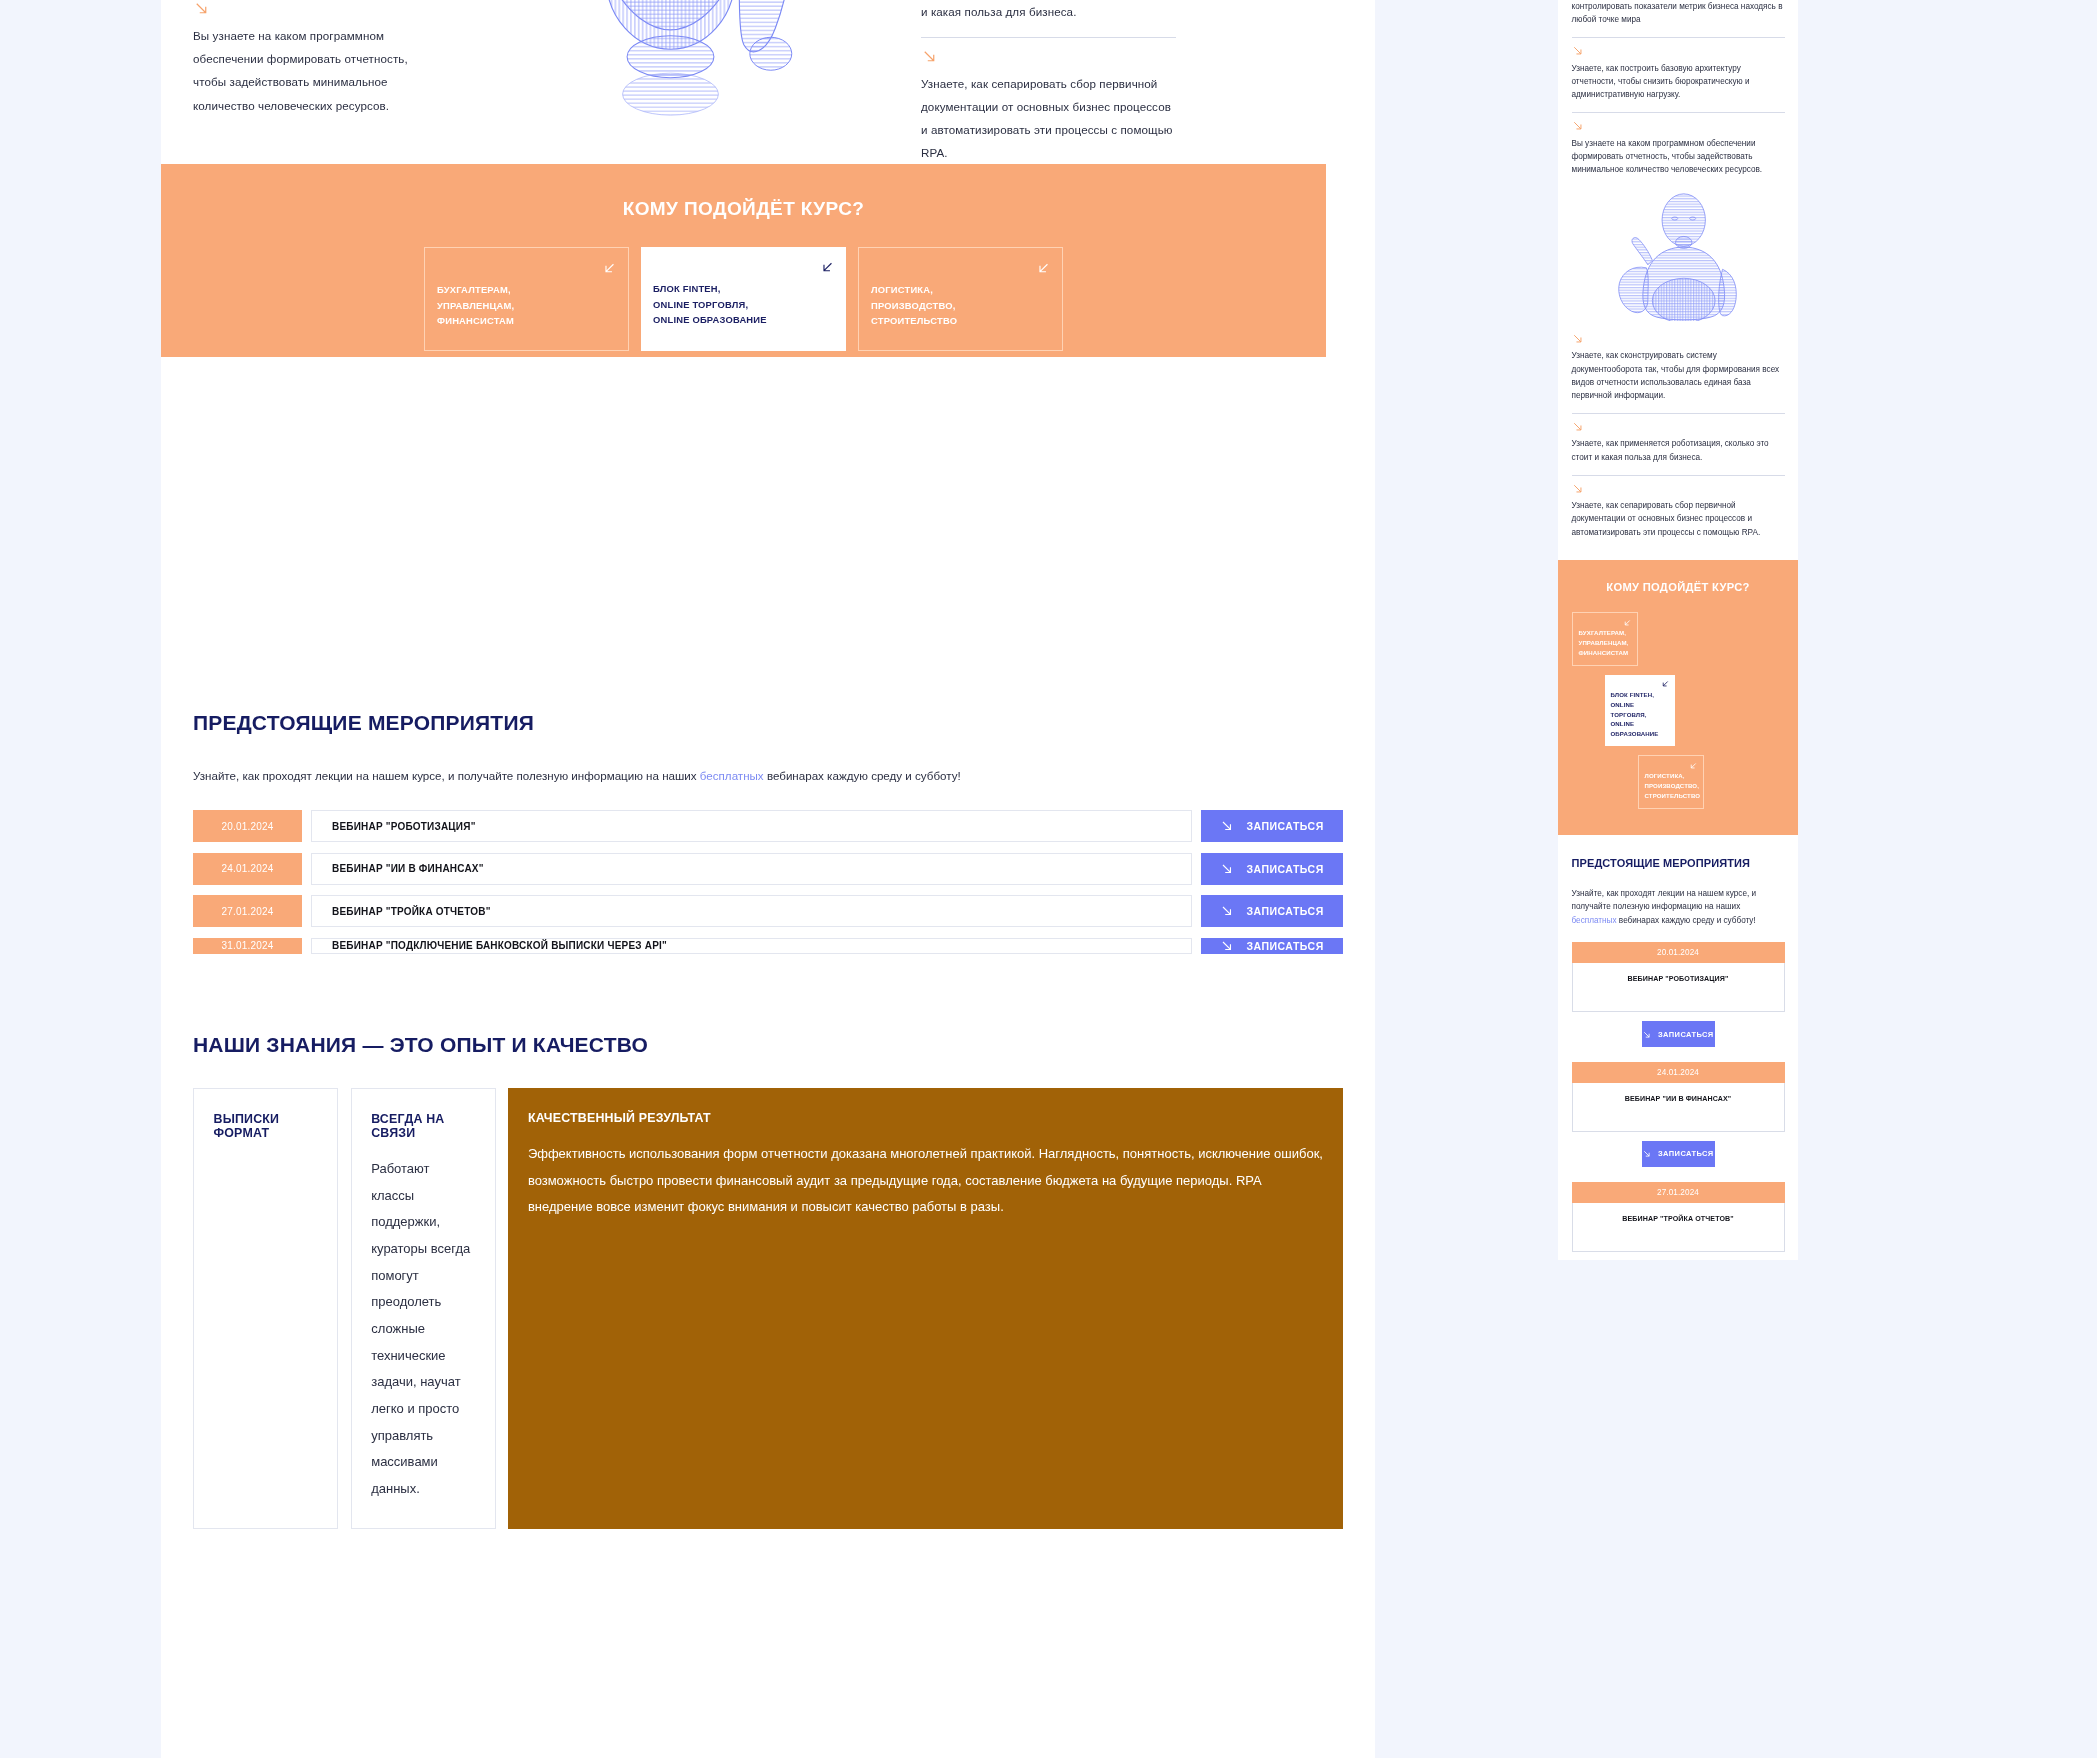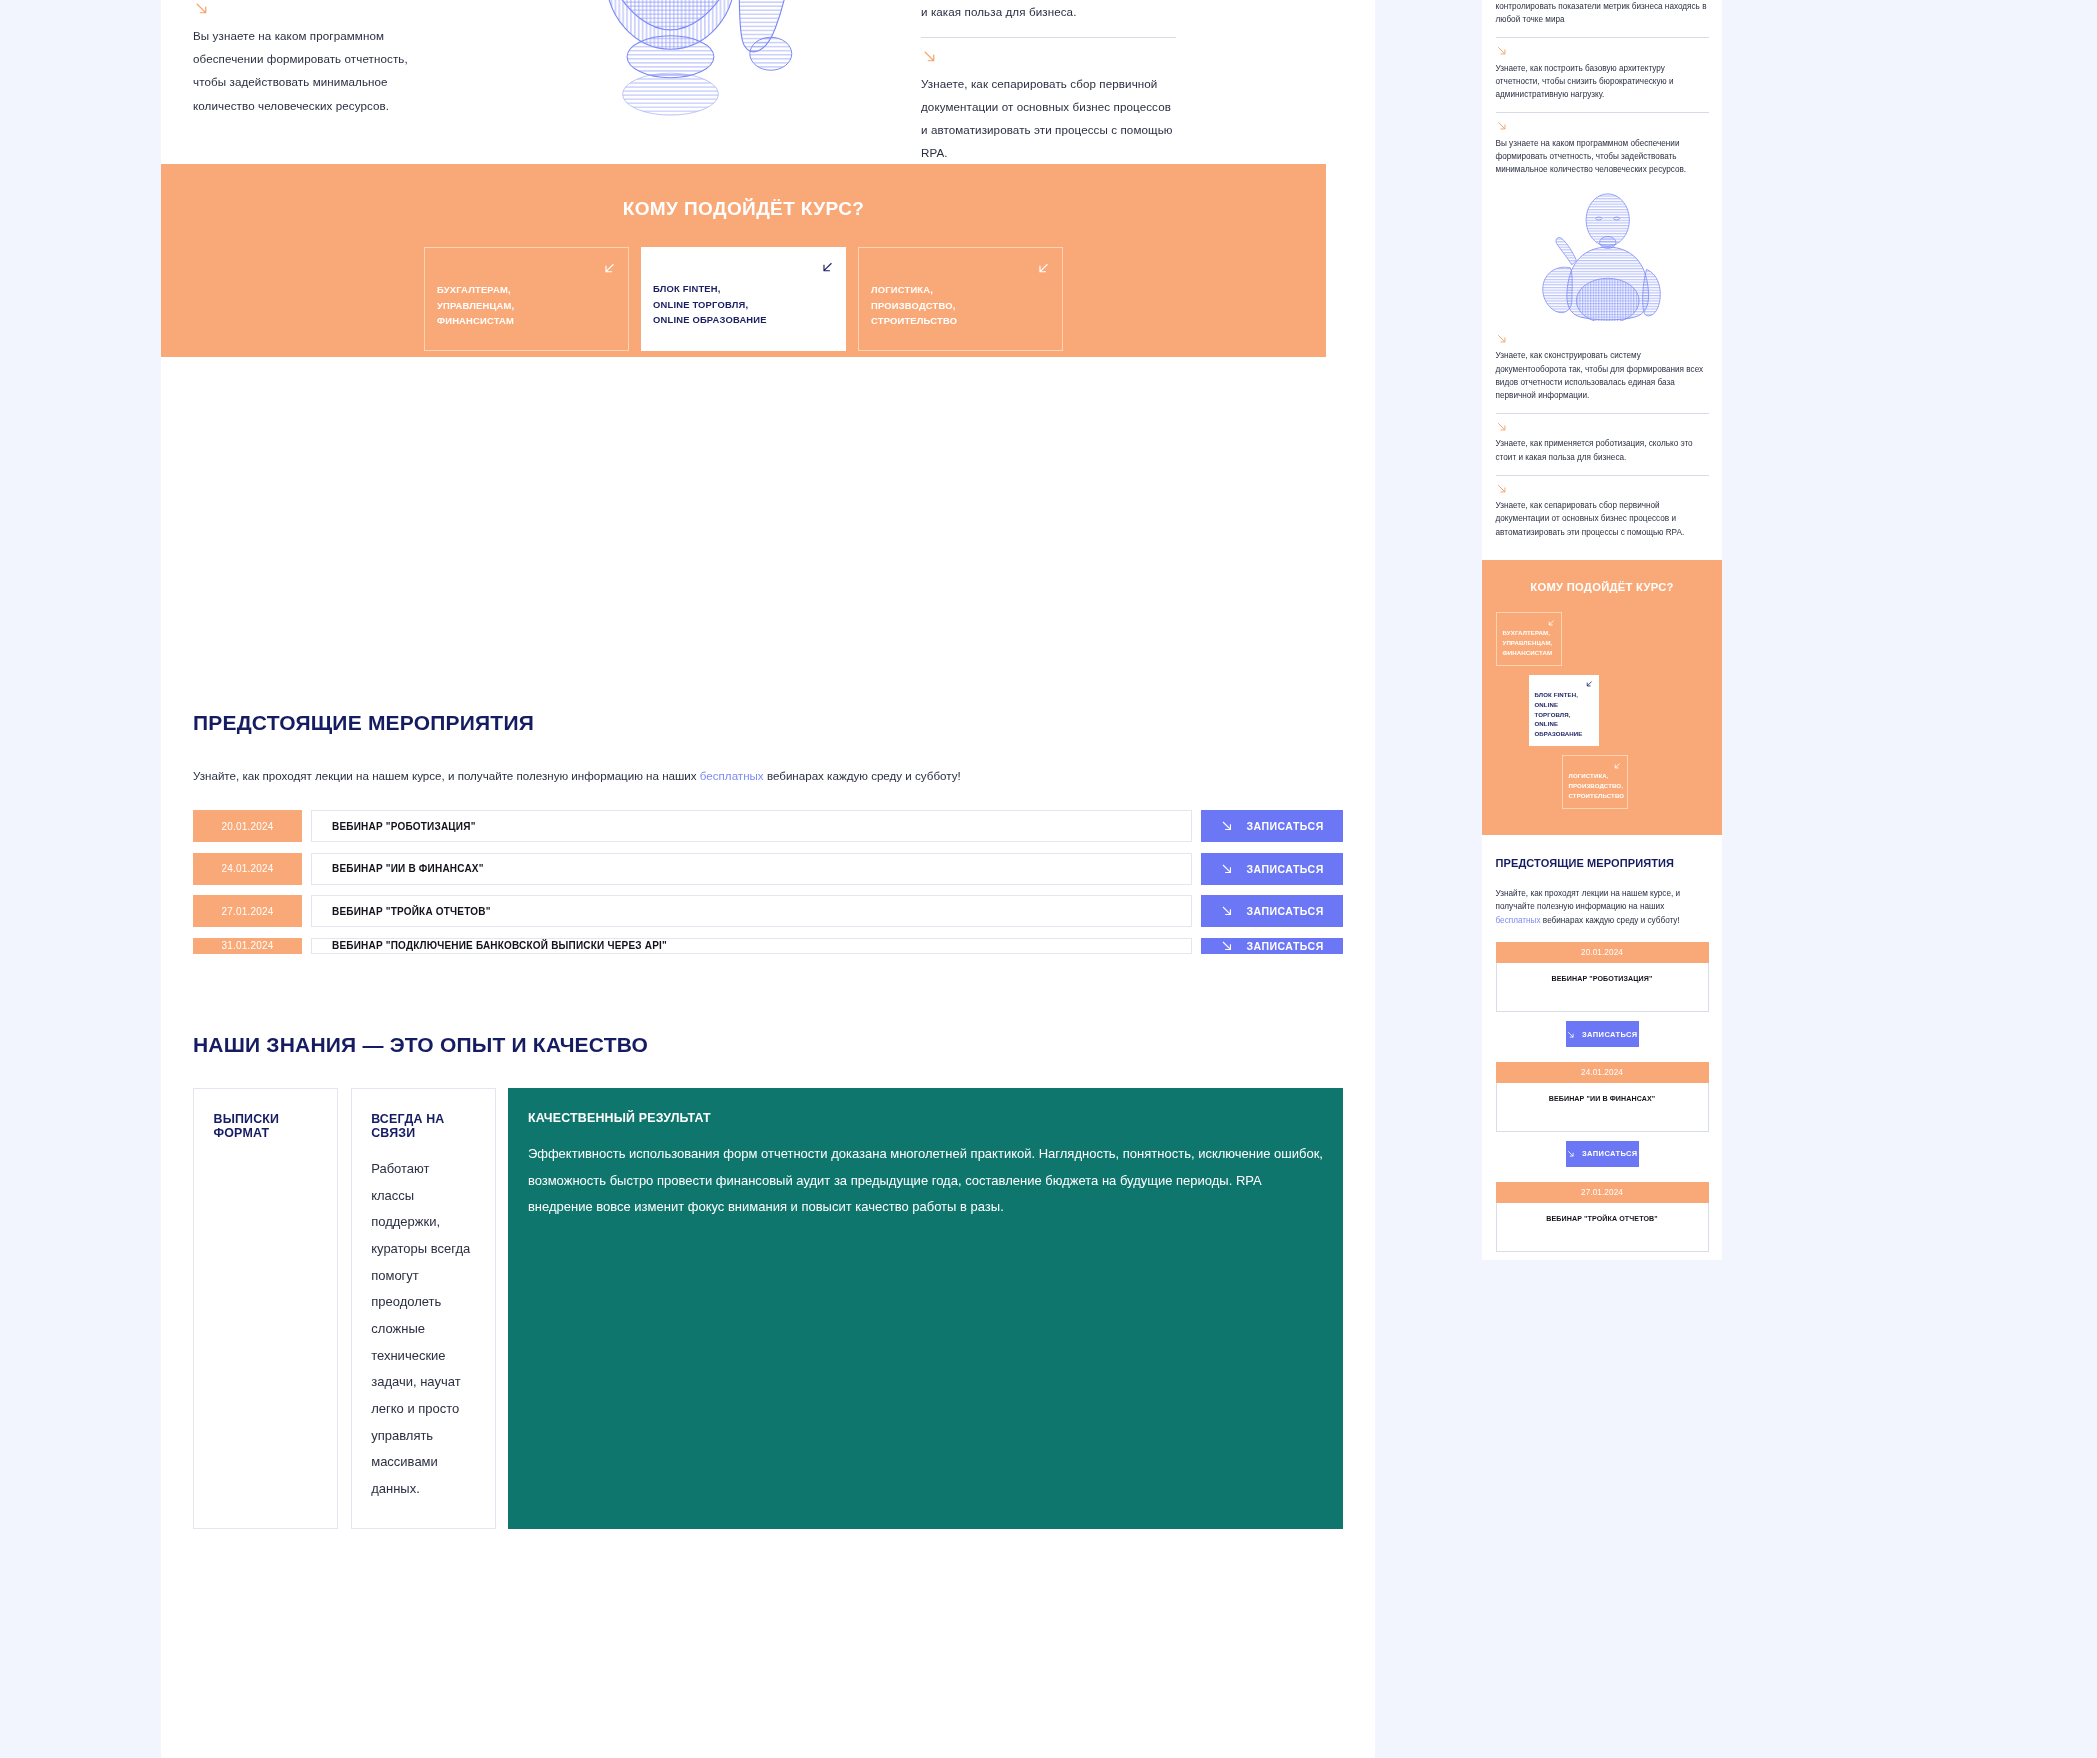--- a/index.html
+++ b/index.html
@@ -103,21 +103,21 @@
 
   
   .kn-row{display:flex;gap:12.7px;margin-top:31px;align-items:stretch;}
   .kn-card{
     box-sizing:border-box;padding:22.5px 19.5px 25.5px 19.5px;
   }
   .kn-card.plain{
     width:145px;background:#fff;border:0.7px solid #e3e6ef;
   }
   .kn-card.accent{
-    flex:1;background:#0f766e;color:#fff;
+    flex:1;background:#a16207;color:#fff;
   }
   .kn-title{
     font-weight:700;font-size:12.4px;letter-spacing:0.2px;color:#161c62;
     margin-bottom:16.5px;
   }
   .kn-card.accent .kn-title{color:#ffffff;}
   .kn-body{font-size:13px;line-height:2.05;color:#2b2f42;}
   .kn-card.accent .kn-body{color:#ffffff;}
 
   
@@ -137,21 +137,21 @@
   }
   .teaser-tile .tt-cap{
     text-align:center;font-size:7.5px;color:#2a2f7a;font-weight:700;
     margin-top:3.7px;letter-spacing:0.1px;
   }
 
   .pad-x{padding-left:32px;padding-right:32px;}
 
   
   .mobile-rail{
-    position:absolute;left:1482px;top:0;width:240px;height:1758px;
+    position:absolute;left:1558px;top:0;width:240px;height:1758px;
     overflow:hidden;
   }
   .m-panel{background:#ffffff;padding:0 13.5px;box-sizing:border-box;width:240px;}
   .m-frag{font-size:8.2px;line-height:1.62;color:#2b2f42;}
   .m-hr{height:0.7px;background:#d7dbe8;margin:10.5px 0 7.5px 0;}
   .m-arrow{display:block;width:11.2px;height:11.2px;color:#f6a26a;margin-bottom:5.2px;}
   .m-arrow svg{display:block;width:100%;height:100%;}
   .m-robot{width:127px;height:131px;margin:13.5px auto 12px auto;}
   .m-robot svg{display:block;width:100%;height:100%;}
 

